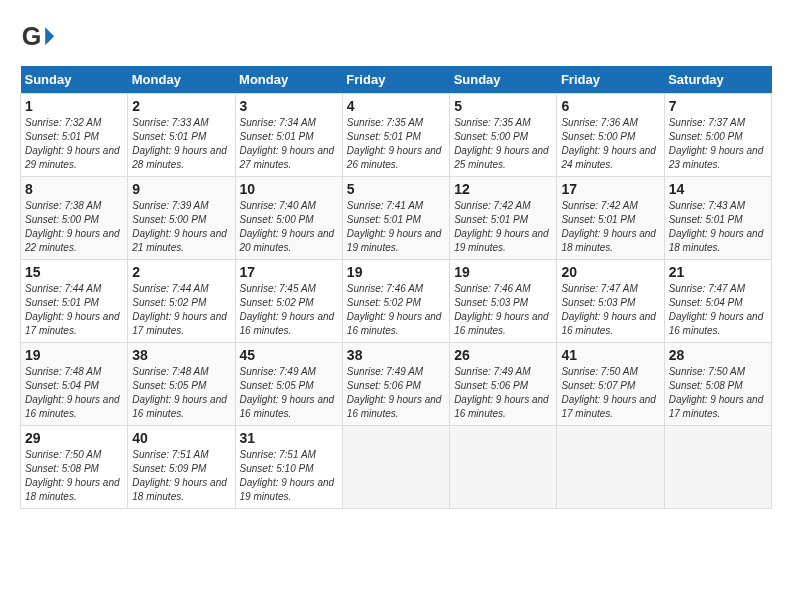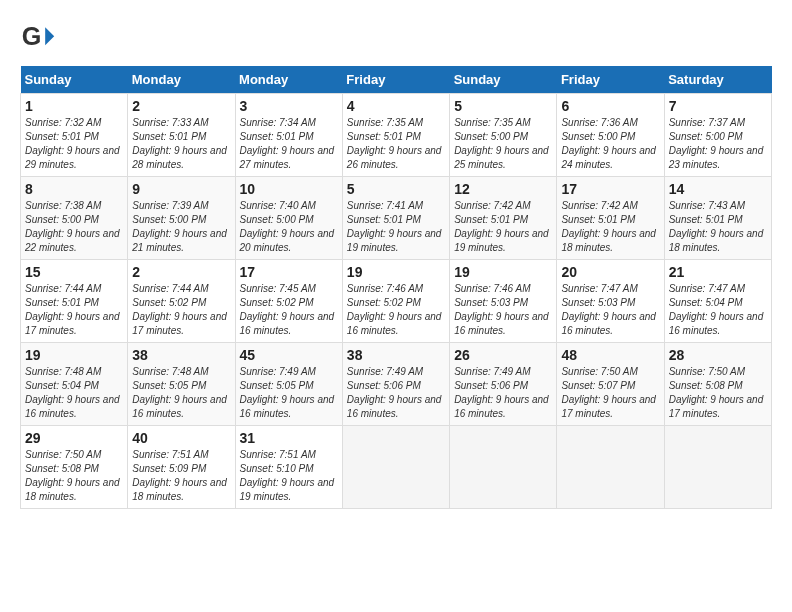--- a/index.html
+++ b/index.html
@@ -321,21 +321,21 @@
   </td>
         <td>
     <span class="day-num">26</span>
     <div class="day-info">
       Sunrise: 7:49 AM<br>
       Sunset: 5:06 PM<br>
       Daylight: 9 hours and 16 minutes.
     </div>
   </td>
         <td>
-    <span class="day-num">48</span>
+    <span class="day-num">41</span>
     <div class="day-info">
       Sunrise: 7:50 AM<br>
       Sunset: 5:07 PM<br>
       Daylight: 9 hours and 17 minutes.
     </div>
   </td>
         <td>
     <span class="day-num">28</span>
     <div class="day-info">
       Sunrise: 7:50 AM<br>

